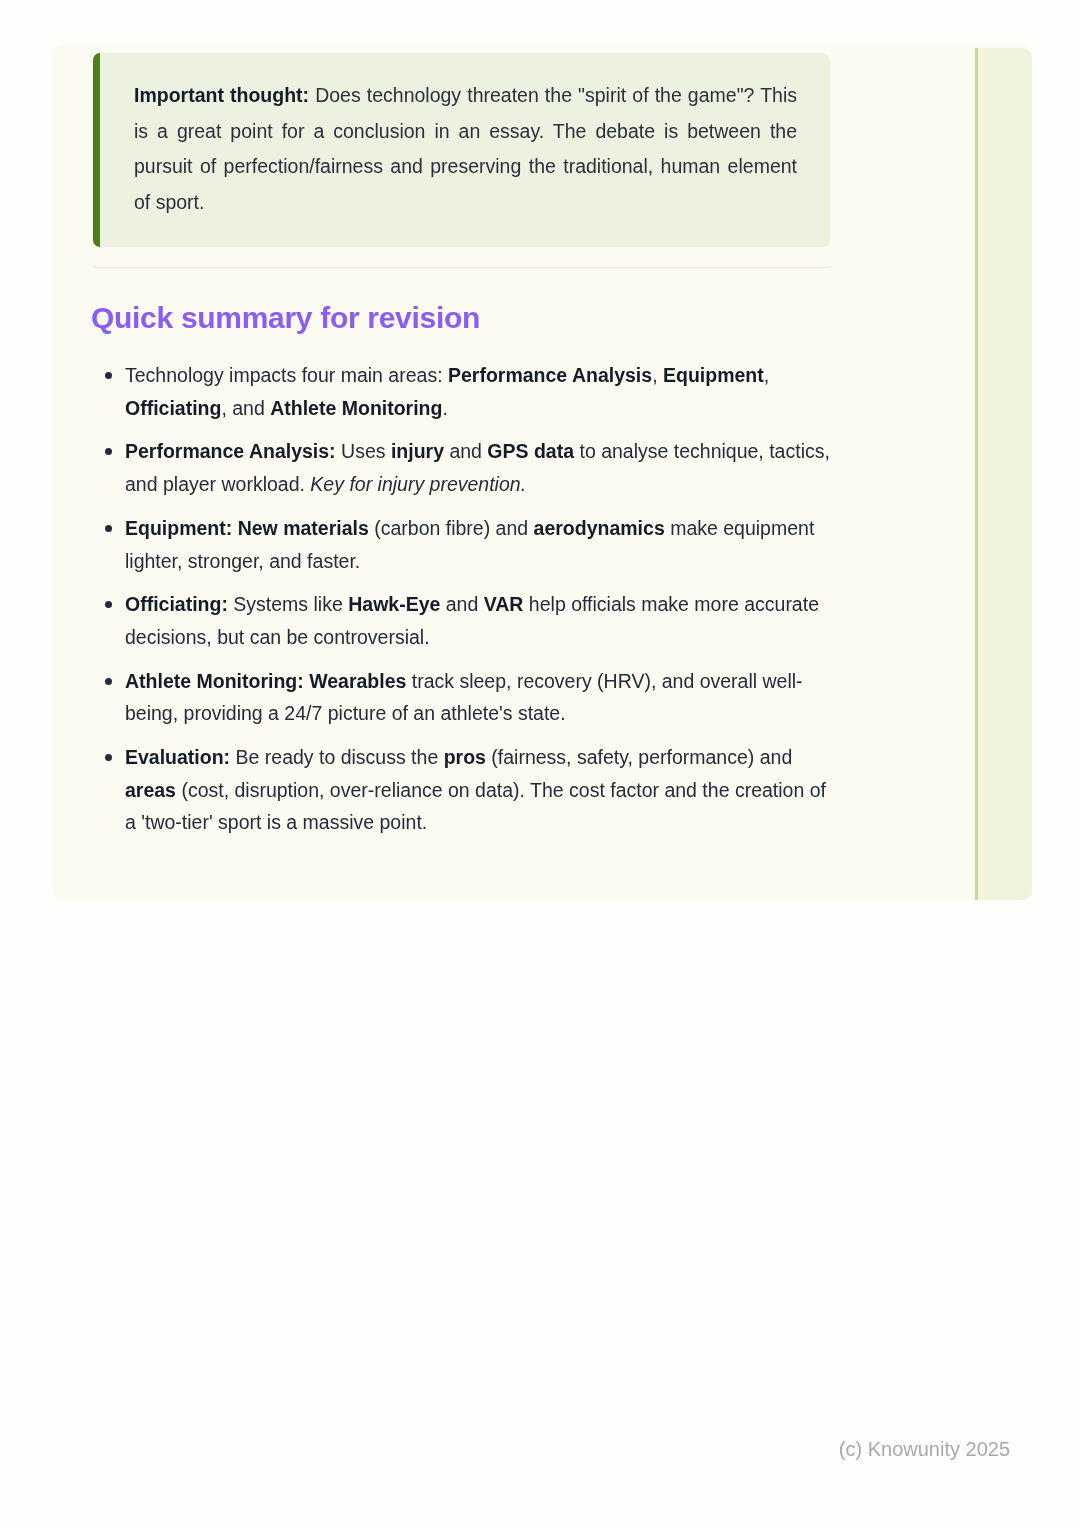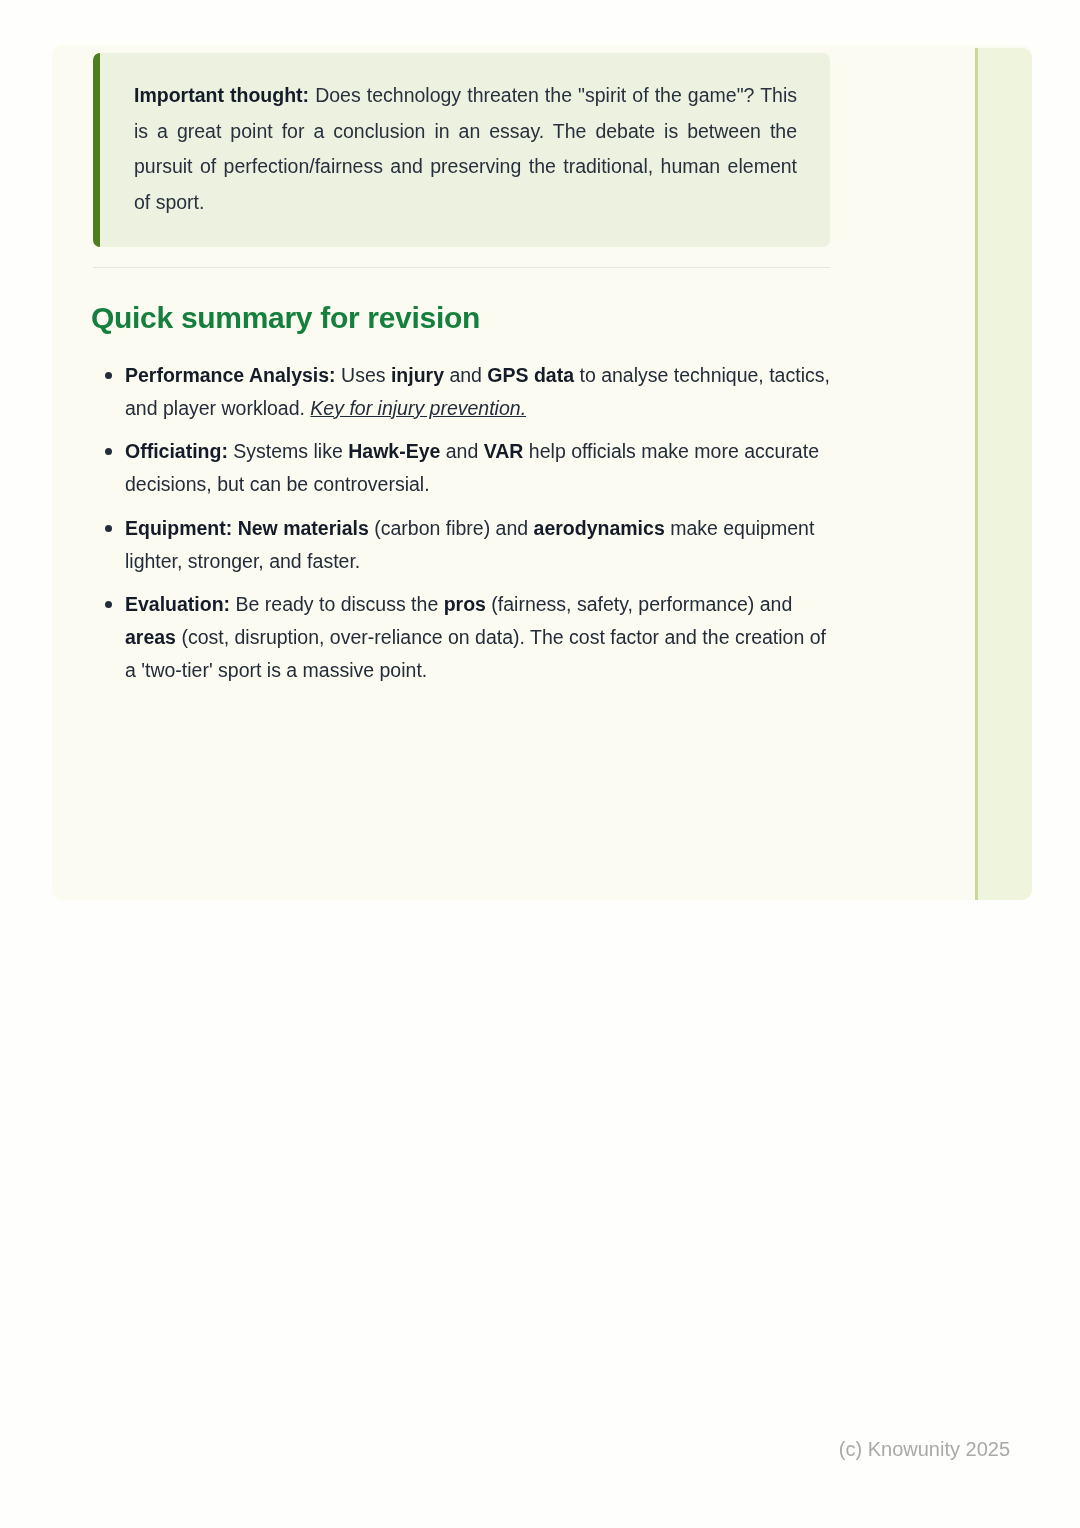--- a/index.html
+++ b/index.html
@@ -61,21 +61,21 @@
     border: none;
     margin: 0;
   }
   .heading {
     position: absolute;
     left: 39px;
     top: 256px;
     margin: 0;
     font-size: 30px;
     font-weight: 700;
-    color: #15803d;
+    color: #8b5cf6;
     letter-spacing: -0.3px;
   }
   .bullets {
     position: absolute;
     left: 41px;
     top: 314px;
     width: 748px;
     margin: 0;
     padding: 0;
     list-style: none;
@@ -97,21 +97,20 @@
     height: 7px;
     border-radius: 50%;
     background: #232c3a;
   }
   .rich .b {
     font-weight: 700;
     color: #141b29;
   }
   .rich .i {
     font-style: italic;
-    text-decoration: underline;
   }
   .footer {
     position: absolute;
     right: 70px;
     top: 1438px;
     font-size: 20px;
     color: #a9a9a9;
   }
 </style>
 </head>
@@ -121,23 +120,25 @@
 
   <div class="callout">
     <p class="rich"><span class="b">Important thought:</span><span> Does technology threaten the "spirit of the game"? This is a great point for a conclusion in an essay. The debate is between the pursuit of perfection/fairness and preserving the traditional, human element of sport.</span></p>
   </div>
 
   <hr class="divider">
 
   <h2 class="heading">Quick summary for revision</h2>
 
   <ul class="bullets">
+      <li class="rich"><span>Technology impacts four main areas: </span><span class="b">Performance Analysis</span><span>, </span><span class="b">Equipment</span><span>, </span><span class="b">Officiating</span><span>, and </span><span class="b">Athlete Monitoring</span><span>.</span></li>
       <li class="rich"><span class="b">Performance Analysis:</span><span> Uses </span><span class="b">injury</span><span> and </span><span class="b">GPS data</span><span> to analyse technique, tactics, and player workload. </span><span class="i">Key for injury prevention.</span></li>
+      <li class="rich"><span class="b">Equipment: New materials</span><span> (carbon fibre) and </span><span class="b">aerodynamics</span><span> make equipment lighter, stronger, and faster.</span></li>
       <li class="rich"><span class="b">Officiating:</span><span> Systems like </span><span class="b">Hawk-Eye</span><span> and </span><span class="b">VAR</span><span> help officials make more accurate decisions, but can be controversial.</span></li>
-      <li class="rich"><span class="b">Equipment: New materials</span><span> (carbon fibre) and </span><span class="b">aerodynamics</span><span> make equipment lighter, stronger, and faster.</span></li>
+      <li class="rich"><span class="b">Athlete Monitoring: Wearables</span><span> track sleep, recovery (HRV), and overall well-being, providing a 24/7 picture of an athlete's state.</span></li>
       <li class="rich"><span class="b">Evaluation:</span><span> Be ready to discuss the </span><span class="b">pros</span><span> (fairness, safety, performance) and </span><span class="b">areas</span><span> (cost, disruption, over-reliance on data). The cost factor and the creation of a 'two-tier' sport is a massive point.</span></li>
     </ul>
 
   <div class="edge-strip"></div>
 
 </div>
 
 <div class="footer">(c) Knowunity 2025</div>
 
 </body></html>

